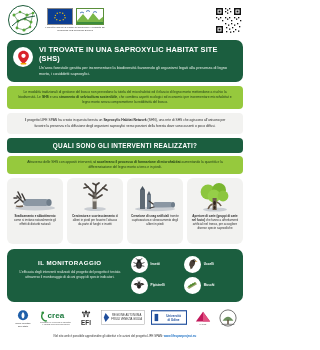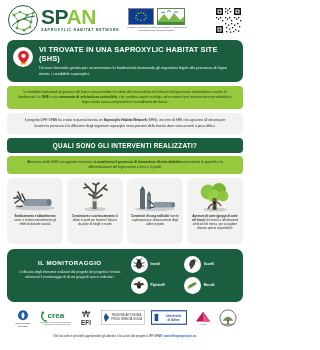--- a/index.html
+++ b/index.html
@@ -172,24 +172,20 @@
               <circle cx="24" cy="7" r="1.3"></circle>
             <circle cx="9" cy="15" r="1.5"></circle>
               <circle cx="16" cy="13" r="1.4"></circle>
             <circle cx="22" cy="16" r="1.5"></circle>
               <circle cx="8" cy="22" r="1.4"></circle>
             <circle cx="15" cy="24" r="1.6"></circle>
               <circle cx="21" cy="21" r="1.3"></circle>
           </g>
           <path d="M3 20 Q10 12 26 10" stroke="#1d5c3a" stroke-width="1" fill="none"></path>
         </svg>
-      </div>
-      <div class="wordmark">
-        <div class="wordmark-top">SP<span class="a-green">A</span><span class="n-green">N</span></div>
-        <div class="wordmark-sub">SAPROXYLIC HABITAT NETWORK</div>
       </div>
     </div>
 
     <div class="eu-block">
       <div class="eu-row">
         <div class="eu-flag">
           <svg class="eu-stars" viewBox="0 0 26 17">
             <g fill="#ffcc00">
               <circle cx="13" cy="4" r="0.7"></circle>
                 <circle cx="16" cy="4.6" r="0.7"></circle>

